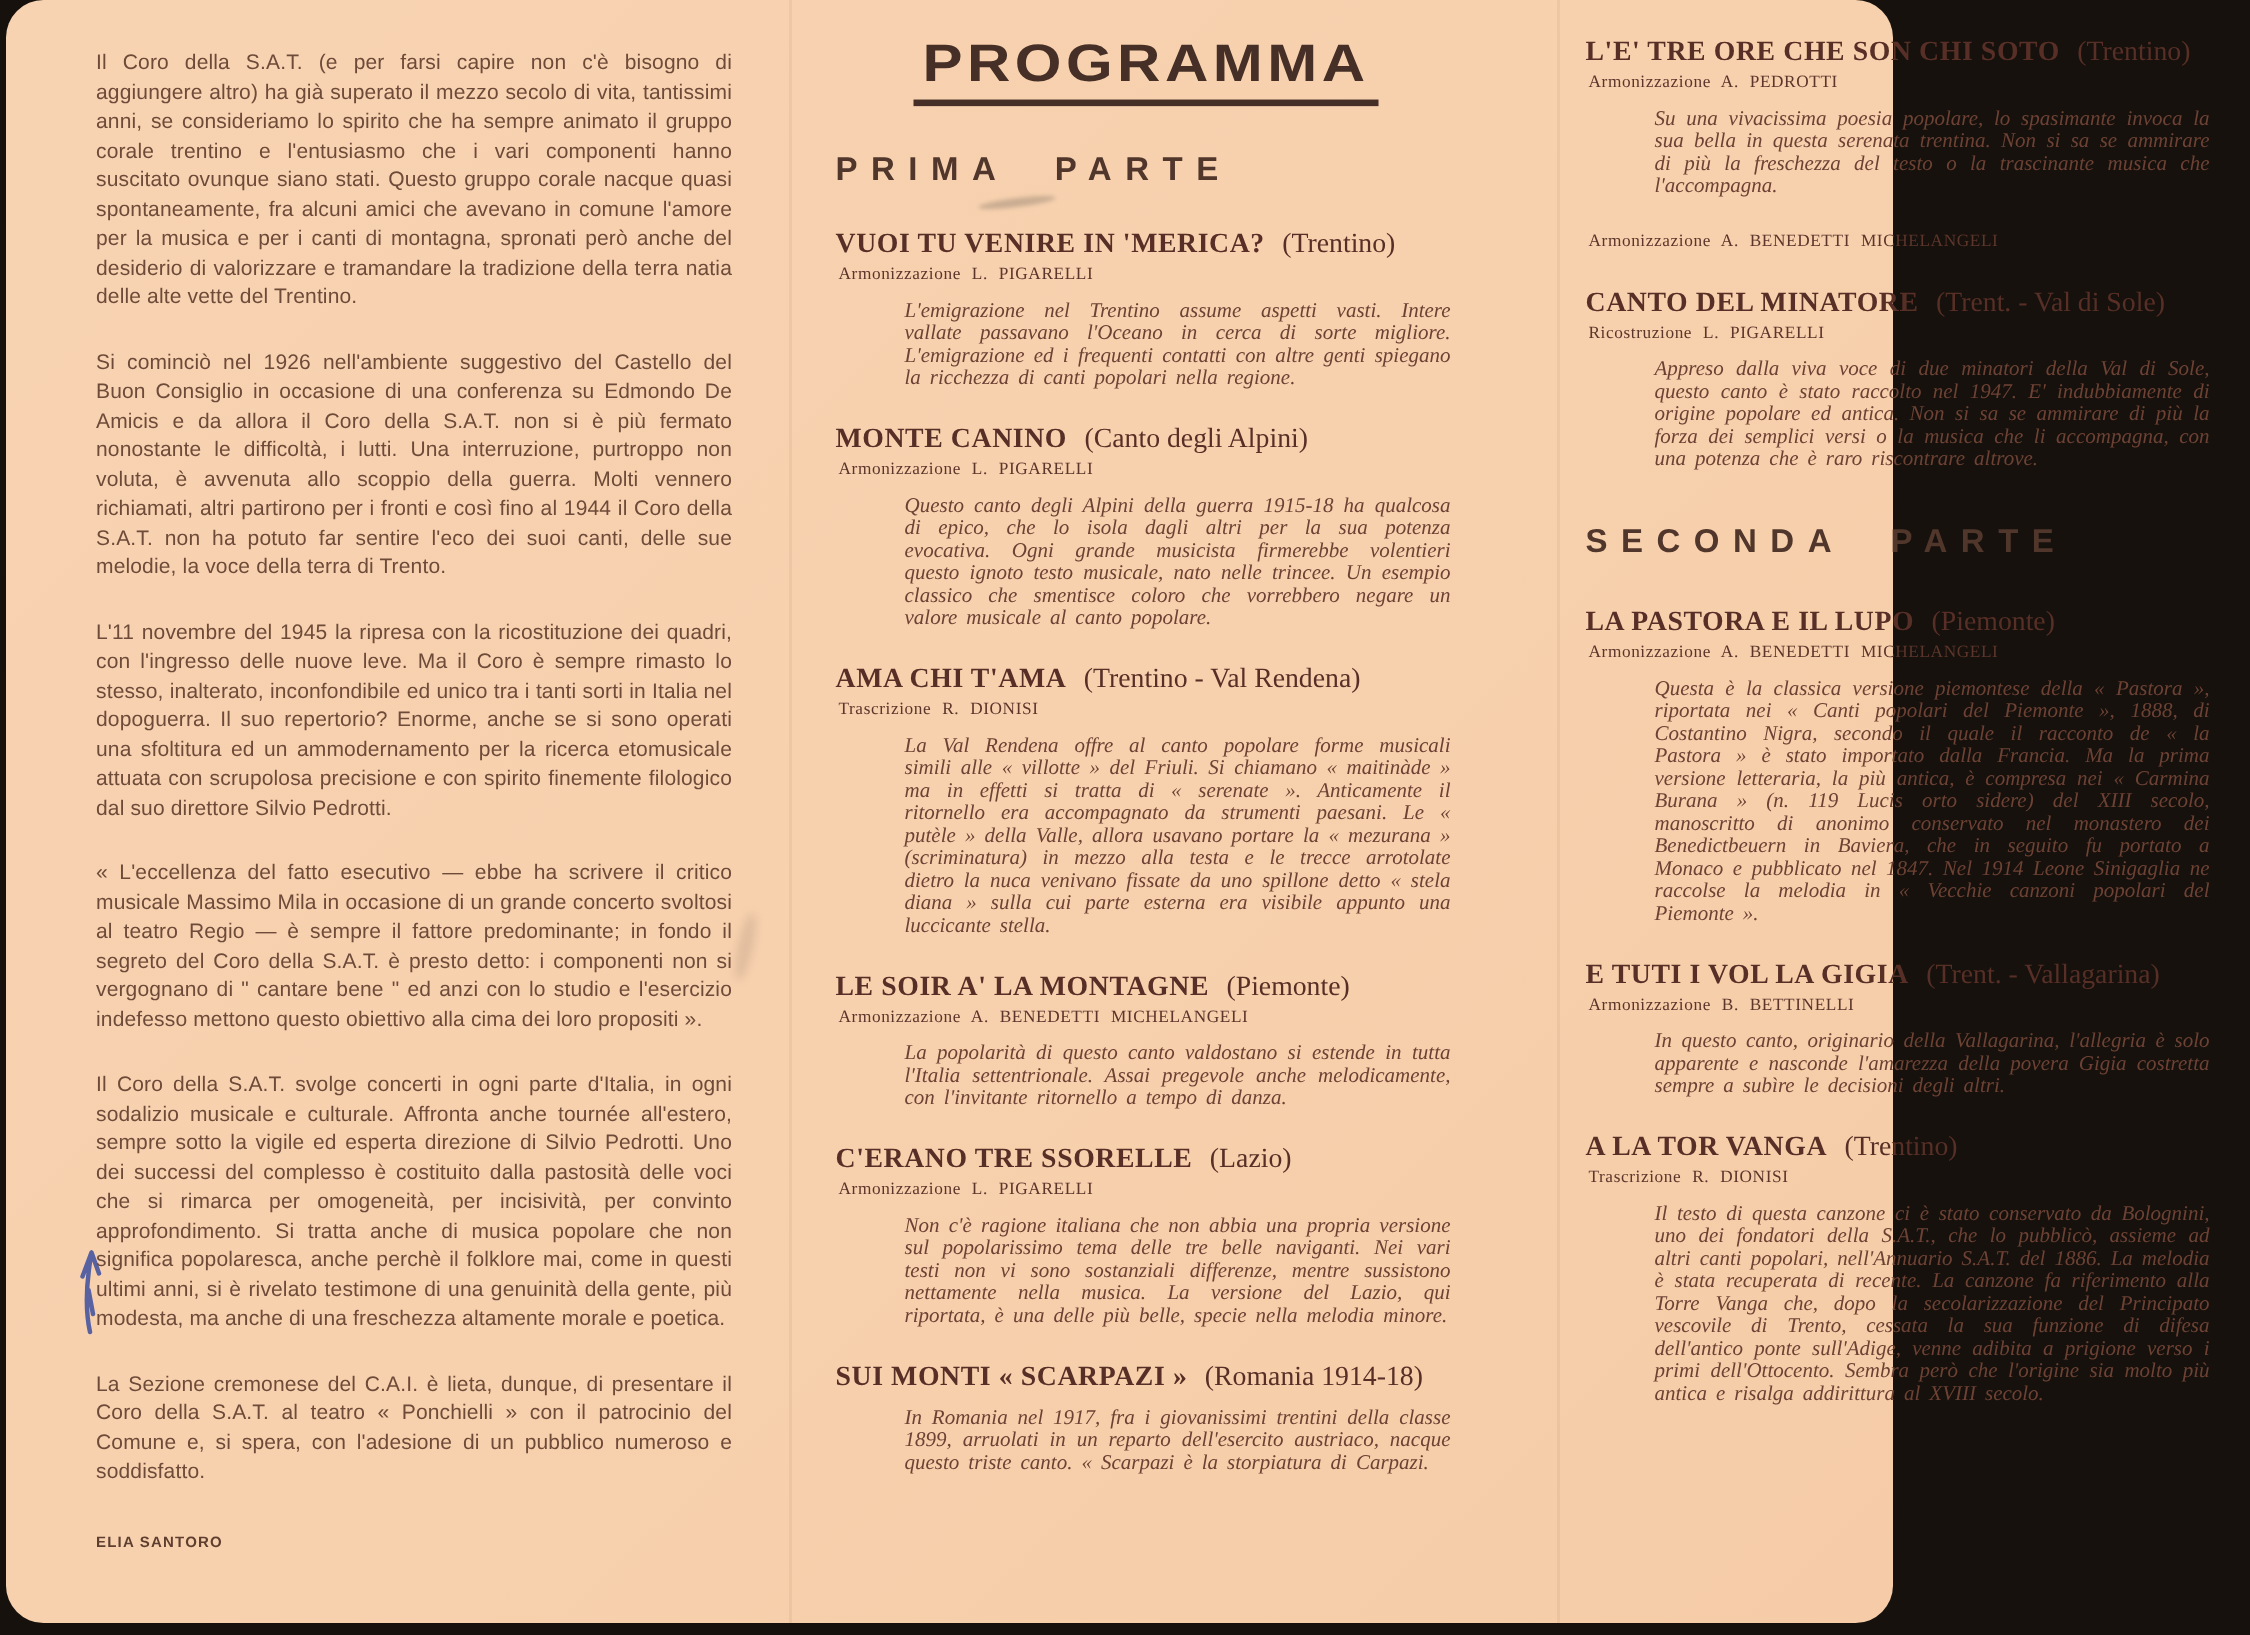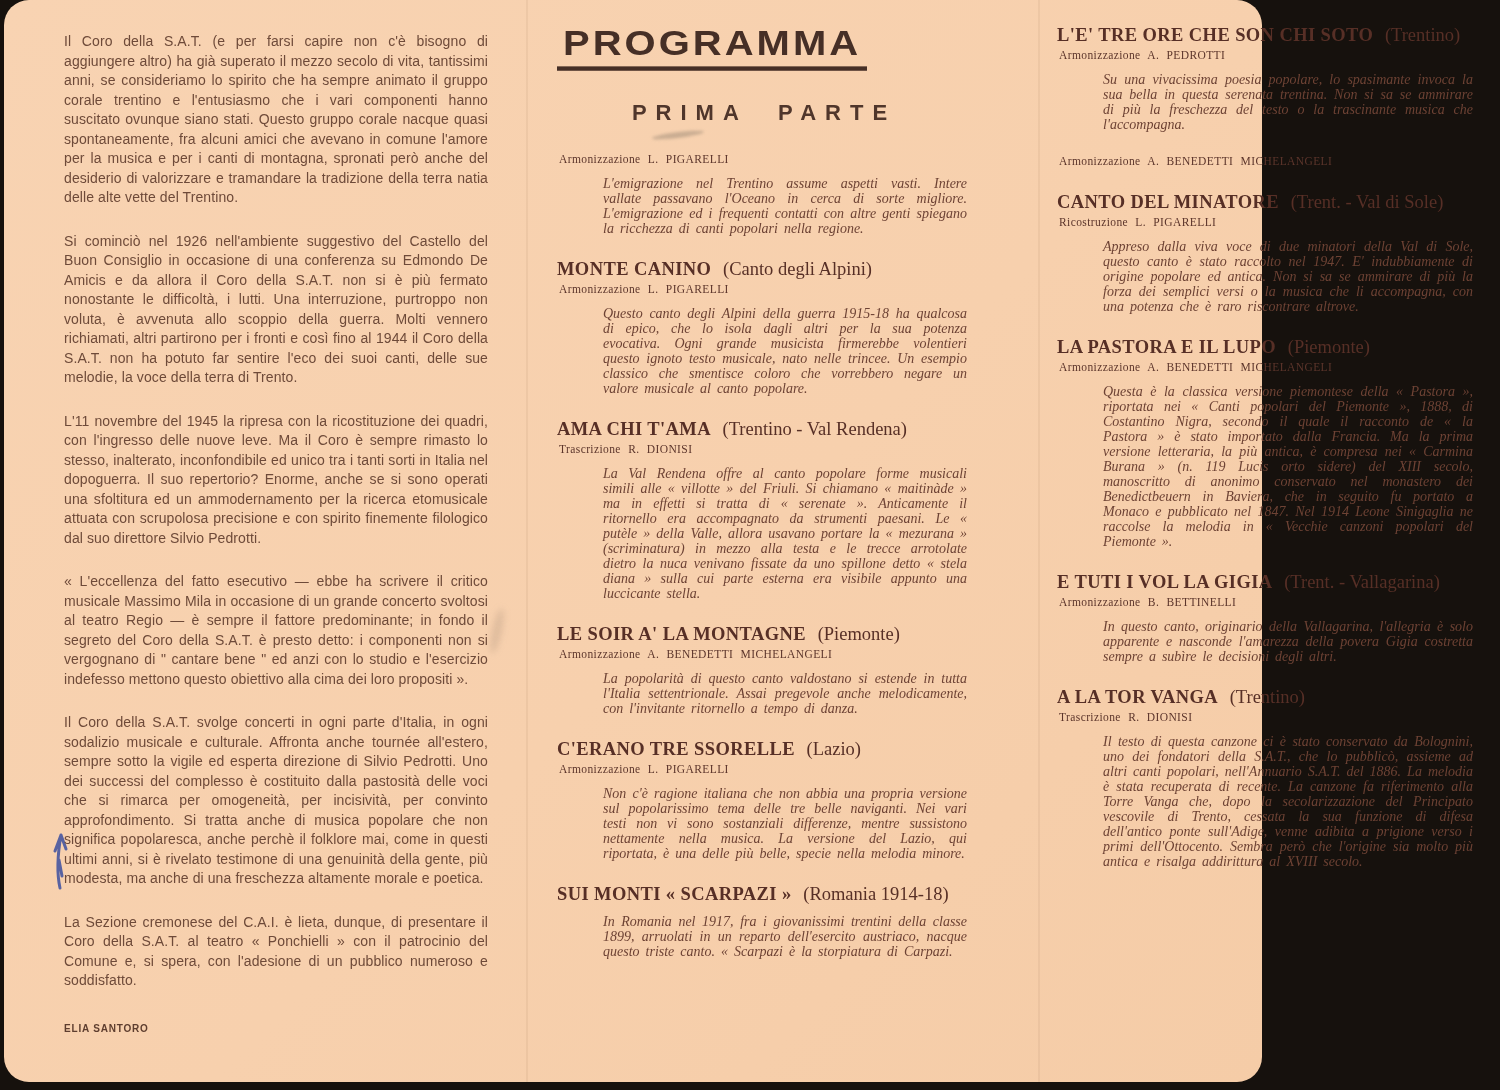--- a/index.html
+++ b/index.html
@@ -26,31 +26,31 @@
   }
   .signature{
     text-align:left;font-weight:bold;font-size:10px;letter-spacing:.8px;
     color:#5e3e2f;margin-top:32px;padding-right:4px;
   }
 
   
   .col-mid{position:absolute;left:553px;top:20px;width:414px;}
   .col-right{position:absolute;left:1053px;top:24px;width:420px;}
 
-  .programma-wrap{margin-bottom:26px;text-decoration:underline;}
+  .programma-wrap{text-align:center;margin-bottom:26px;text-decoration:underline;}
   .programma{
     display:inline-block;
     font-weight:bold;font-size:40px;letter-spacing:3px;
     color:#462f26;
     border-bottom:5px solid #462f26;
     padding:0 6px 4px 6px;
     transform:scaleY(.88);
   }
   .part-heading{
-    text-align:center;font-weight:bold;font-size:22px;
+    text-align:left;font-weight:bold;font-size:22px;
     letter-spacing:9px;word-spacing:16px;color:#50362b;
     margin:0 0 26px 0;
   }
   .col-right .part-heading{margin:34px 0 30px 0;}
 
   .song{margin-bottom:22px;}
   .song-head{
     font-family:"Liberation Serif",serif;
     font-size:18.5px;color:#572f26;white-space:nowrap;line-height:22px;
   }
@@ -105,20 +105,24 @@
     <div class="signature">ELIA SANTORO</div>
   </div>
 
   <div class="col-mid">
     <div class="programma-wrap">
       <span class="programma">PROGRAMMA</span>
     </div>
     <div class="part-heading">PRIMA PARTE</div>
 
     <div class="song">
+      <div class="song-head">
+        <span class="song-title">VUOI TU VENIRE IN 'MERICA?</span>
+        <span class="song-region">(Trentino)</span>
+      </div>
       <div class="song-credit">Armonizzazione L. PIGARELLI</div>
       <p class="song-desc">L'emigrazione nel Trentino assume aspetti vasti. Intere vallate passavano l'Oceano in cerca di sorte migliore. L'emigrazione ed i frequenti contatti con altre genti spiegano la ricchezza di canti popolari nella regione.</p>
     </div>
 
     <div class="song">
       <div class="song-head">
         <span class="song-title">MONTE CANINO</span>
         <span class="song-region">(Canto degli Alpini)</span>
       </div>
       <div class="song-credit">Armonizzazione L. PIGARELLI</div>
@@ -179,20 +183,21 @@
 
     <div class="song">
       <div class="song-head">
         <span class="song-title">CANTO DEL MINATORE</span>
         <span class="song-region">(Trent. - Val di Sole)</span>
       </div>
       <div class="song-credit">Ricostruzione L. PIGARELLI</div>
       <p class="song-desc">Appreso dalla viva voce di due minatori della Val di Sole, questo canto è stato raccolto nel 1947. E' indubbiamente di origine popolare ed antica. Non si sa se ammirare di più la forza dei semplici versi o la musica che li accompagna, con una potenza che è raro riscontrare altrove.</p>
     </div>
 
+    <div class="part-heading">SECONDA PARTE</div>
 
     <div class="song">
       <div class="song-head">
         <span class="song-title">LA PASTORA E IL LUPO</span>
         <span class="song-region">(Piemonte)</span>
       </div>
       <div class="song-credit">Armonizzazione A. BENEDETTI MICHELANGELI</div>
       <p class="song-desc">Questa è la classica versione piemontese della « Pastora », riportata nei « Canti popolari del Piemonte », 1888, di Costantino Nigra, secondo il quale il racconto de « la Pastora » è stato importato dalla Francia. Ma la prima versione letteraria, la più antica, è compresa nei « Carmina Burana » (n. 119 Lucis orto sidere) del XIII secolo, manoscritto di anonimo conservato nel monastero dei Benedictbeuern in Baviera, che in seguito fu portato a Monaco e pubblicato nel 1847. Nel 1914 Leone Sinigaglia ne raccolse la melodia in « Vecchie canzoni popolari del Piemonte ».</p>
     </div>
 

